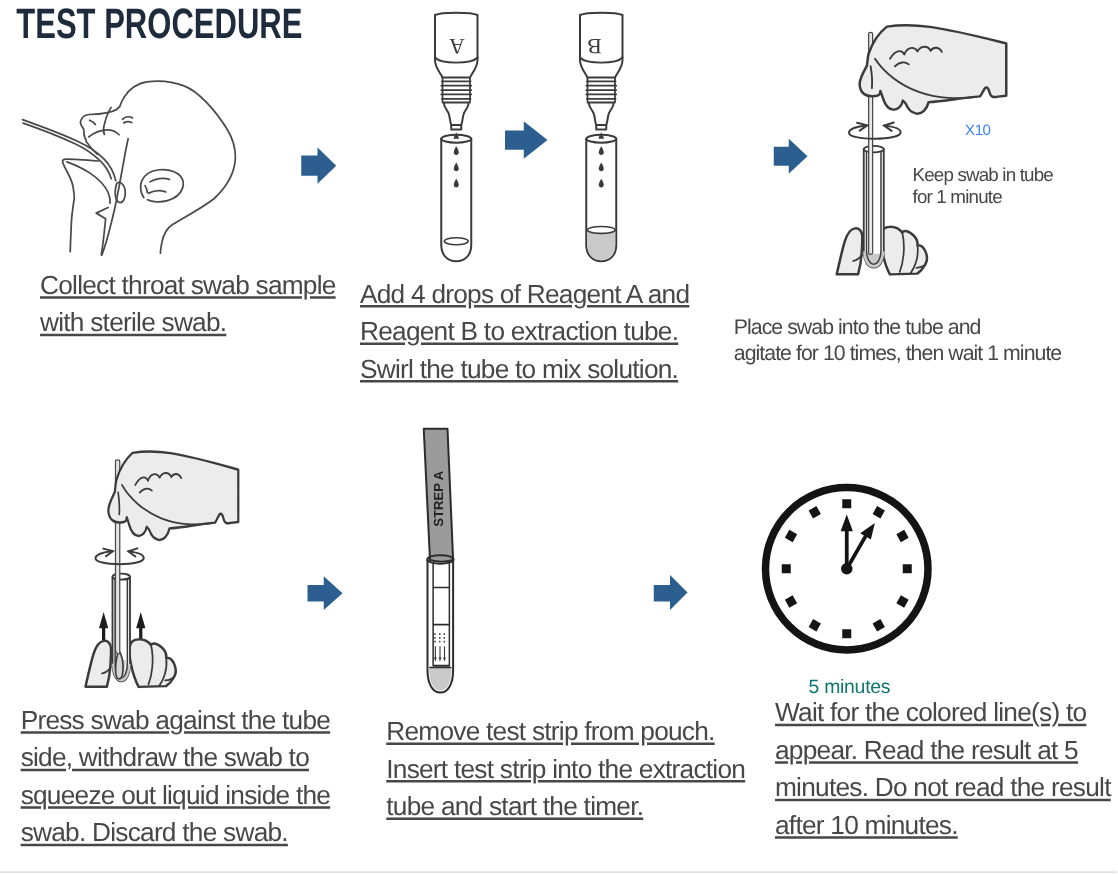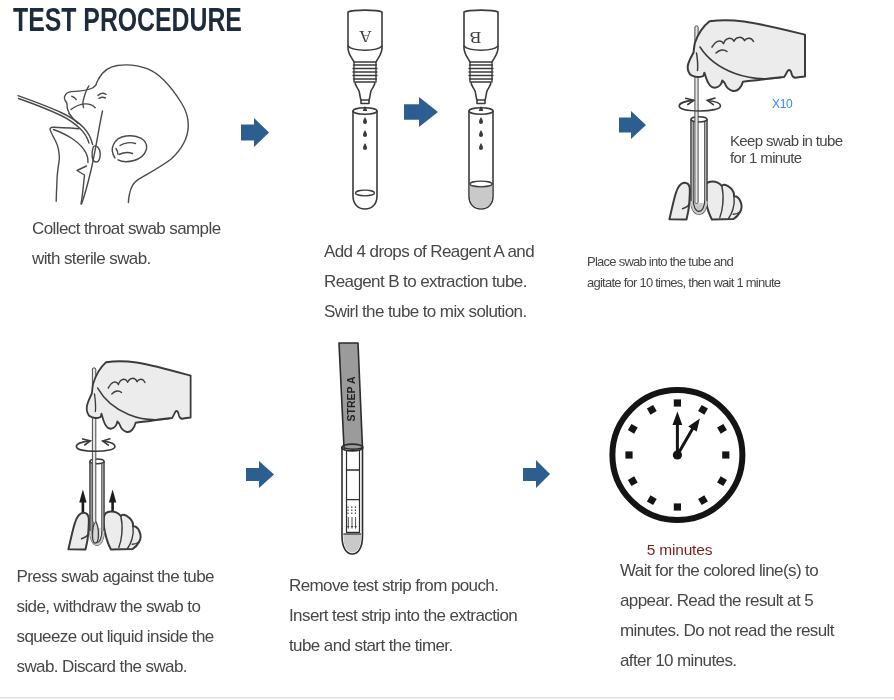--- a/index.html
+++ b/index.html
@@ -1,20 +1,20 @@
 <!DOCTYPE html>
 <html><head>
 <meta charset="utf-8">
 <style>
   html,body{margin:0;padding:0;}
   body{width:894px;height:700px;position:relative;background:#fff;
        font-family:"Liberation Sans",sans-serif;overflow:hidden;}
   .abs{position:absolute;}
-  .cap{font-size:17px;line-height:30px;color:#474747;letter-spacing:-0.6px;}
-  .capsm{font-size:13px;line-height:21px;color:#474747;letter-spacing:-0.75px;}
+  .cap{font-size:21px;line-height:30px;color:#474747;letter-spacing:-0.6px;text-decoration:underline;}
+  .capsm{font-size:17px;line-height:21px;color:#474747;letter-spacing:-0.75px;}
   #title{left:13px;top:2.5px;font-size:34px;line-height:33px;font-weight:bold;color:#1d2b3d;
          transform:scaleX(0.73);transform-origin:0 0;white-space:nowrap;}
 </style>
 </head>
 <body>
 <div id="title" class="abs">TEST PROCEDURE</div>
 
 <svg class="abs" style="left:0;top:0" width="894" height="700" viewBox="0 0 894 700">
 
   <g fill="#2c5f90">
@@ -247,20 +247,20 @@
       <path d="M 675.9,455 L 675.9,425 L 672.5,425 L 677.4,411.5 L 682.3,425 L 678.9,425 L 678.9,455 Z"></path>
 
       <path d="M 676.1,454.3 L 691.1,428.3 L 688.2,426.6 L 699.9,418.4 L 696.7,431.5 L 693.7,429.8 L 678.7,455.8 Z"></path>
     </g>
   </g>
 
   <rect x="0" y="697" width="894" height="1.5" fill="#e2e2e2"></rect>
 </svg>
 
 <div class="abs cap" style="left:32px;top:214px;">Collect throat swab sample<br>with sterile swab.</div>
-<div class="abs cap" style="left:288px;top:237px;margin-left:36px;">Add 4 drops of Reagent A and<br>Reagent B to extraction tube.<br>Swirl the tube to mix solution.</div>
+<div class="abs cap" style="left:288px;top:221px;">Add 4 drops of Reagent A and<br>Reagent B to extraction tube.<br>Swirl the tube to mix solution.</div>
 <div class="abs capsm" style="left:587px;top:251px;">Place swab into the tube and<br>agitate for 10 times, then wait 1 minute</div>
 <div class="abs" style="left:727px;top:96.5px;font-size:12px;line-height:15px;color:#3b82f6;letter-spacing:-0.3px;margin-left:45px;">X10</div>
 <div class="abs" style="left:730px;top:131.5px;font-size:15px;line-height:17.5px;color:#474747;letter-spacing:-0.65px;">Keep swab in tube<br>for 1 minute</div>
 <div class="abs cap" style="left:16.5px;top:562px;">Press swab against the tube<br>side, withdraw the swab to<br>squeeze out liquid inside the<br>swab. Discard the swab.</div>
-<div class="abs cap" style="left:289px;top:571px;">Remove test strip from pouch.<br>Insert test strip into the extraction<br>tube and start the timer.</div>
+<div class="abs cap" style="left:309px;top:571px;">Remove test strip from pouch.<br>Insert test strip into the extraction<br>tube and start the timer.</div>
 <div class="abs cap" style="left:620px;top:556px;">Wait for the colored line(s) to<br>appear. Read the result at 5<br>minutes. Do not read the result<br>after 10 minutes.</div>
-<div class="abs" style="left:605px;top:541.5px;width:149px;text-align:center;font-size:15.5px;line-height:16px;color:#7f1d1d;letter-spacing:-0.2px;">5 minutes</div>
+<div class="abs" style="left:605px;top:541.5px;width:149px;text-align:center;font-size:15.5px;line-height:16px;color:#0f766e;letter-spacing:-0.2px;">5 minutes</div>
 
 </body></html>

